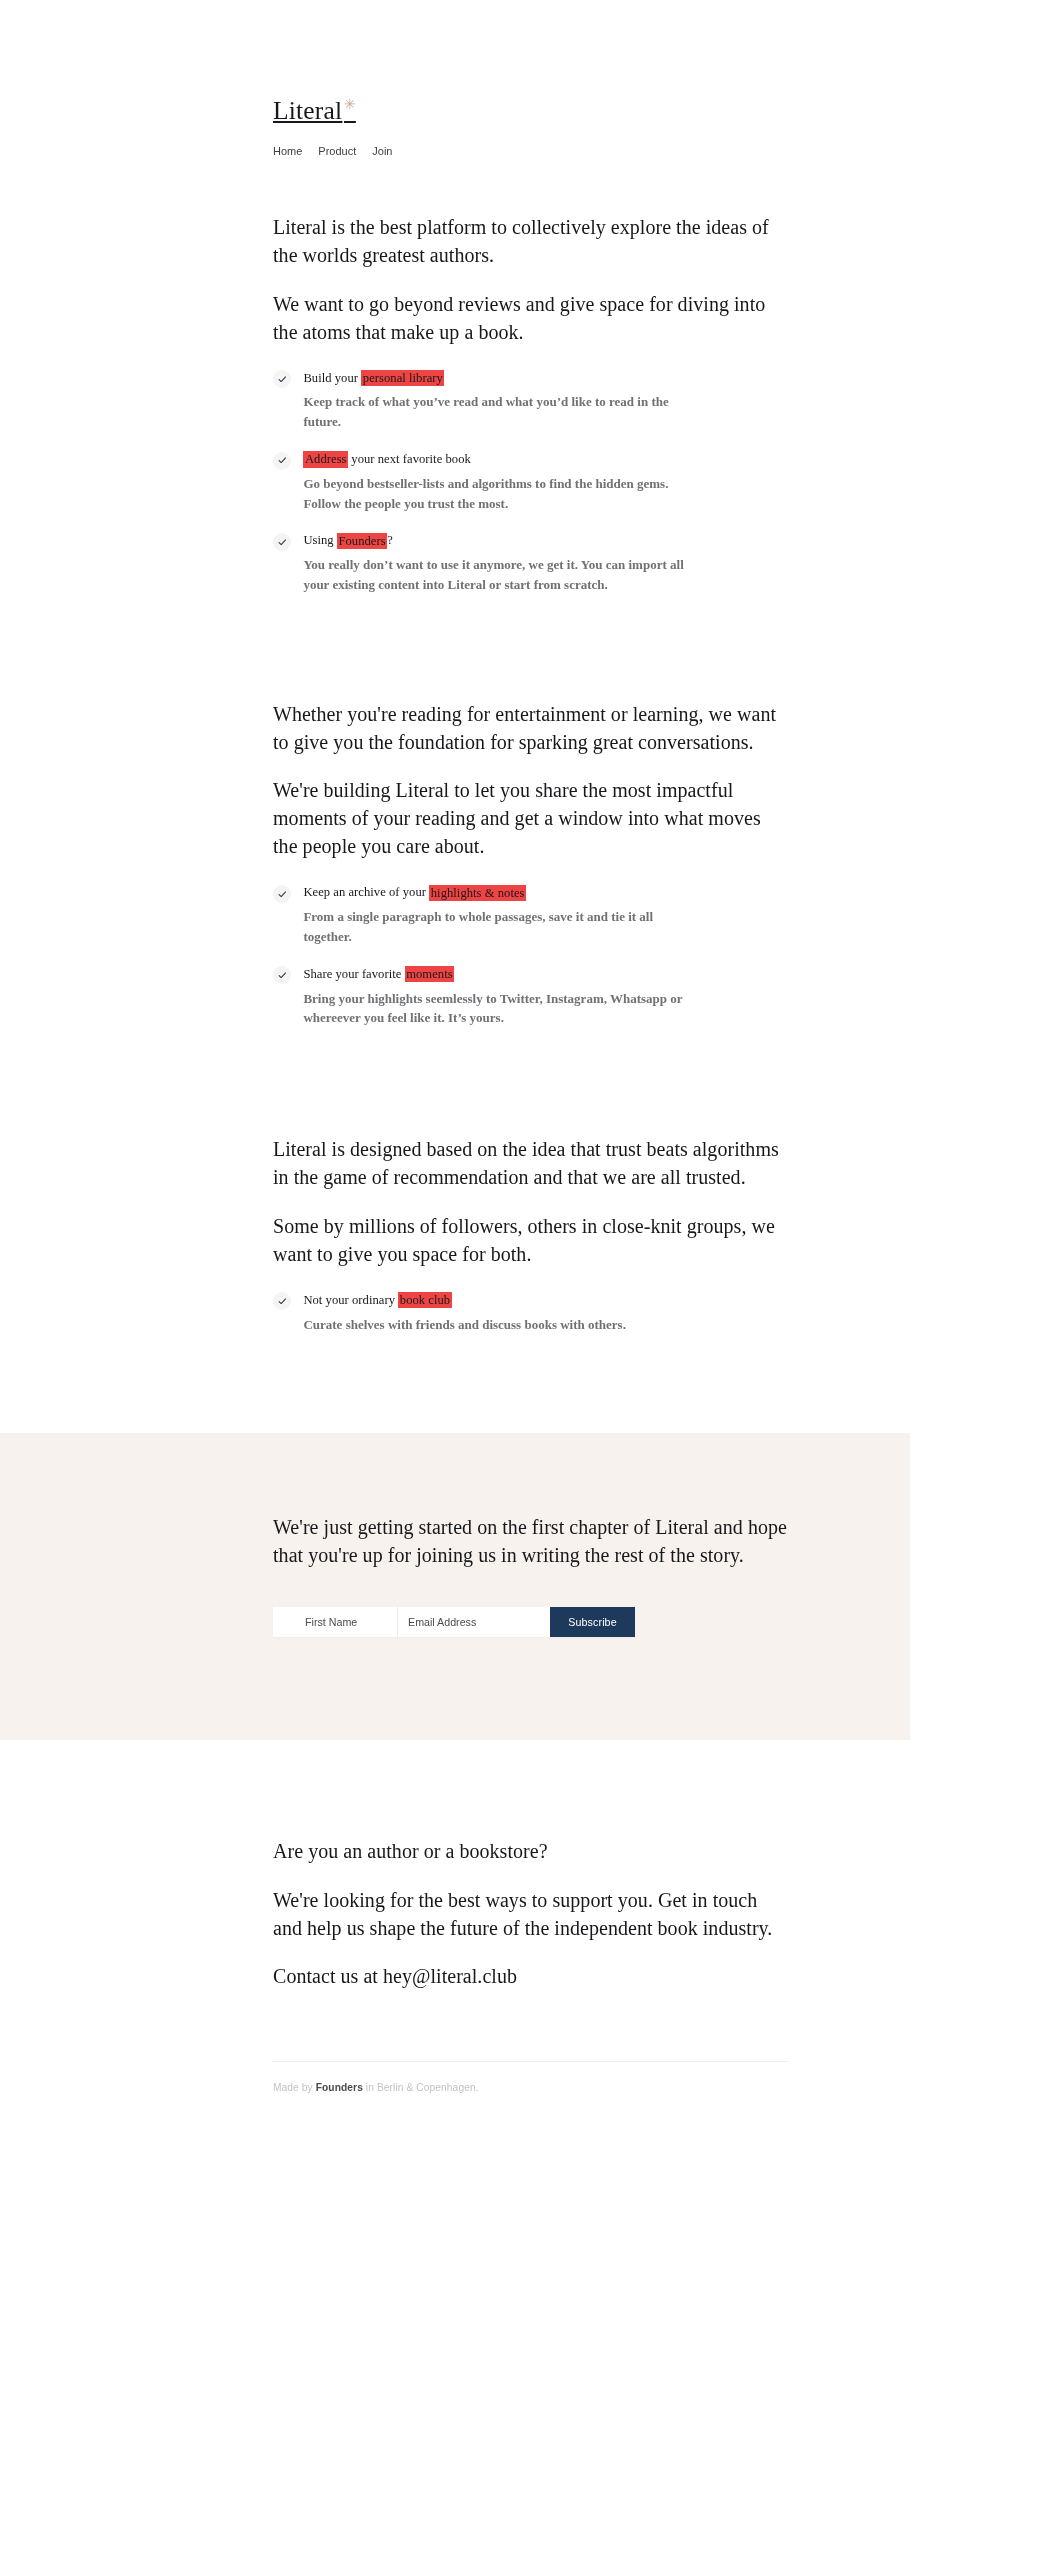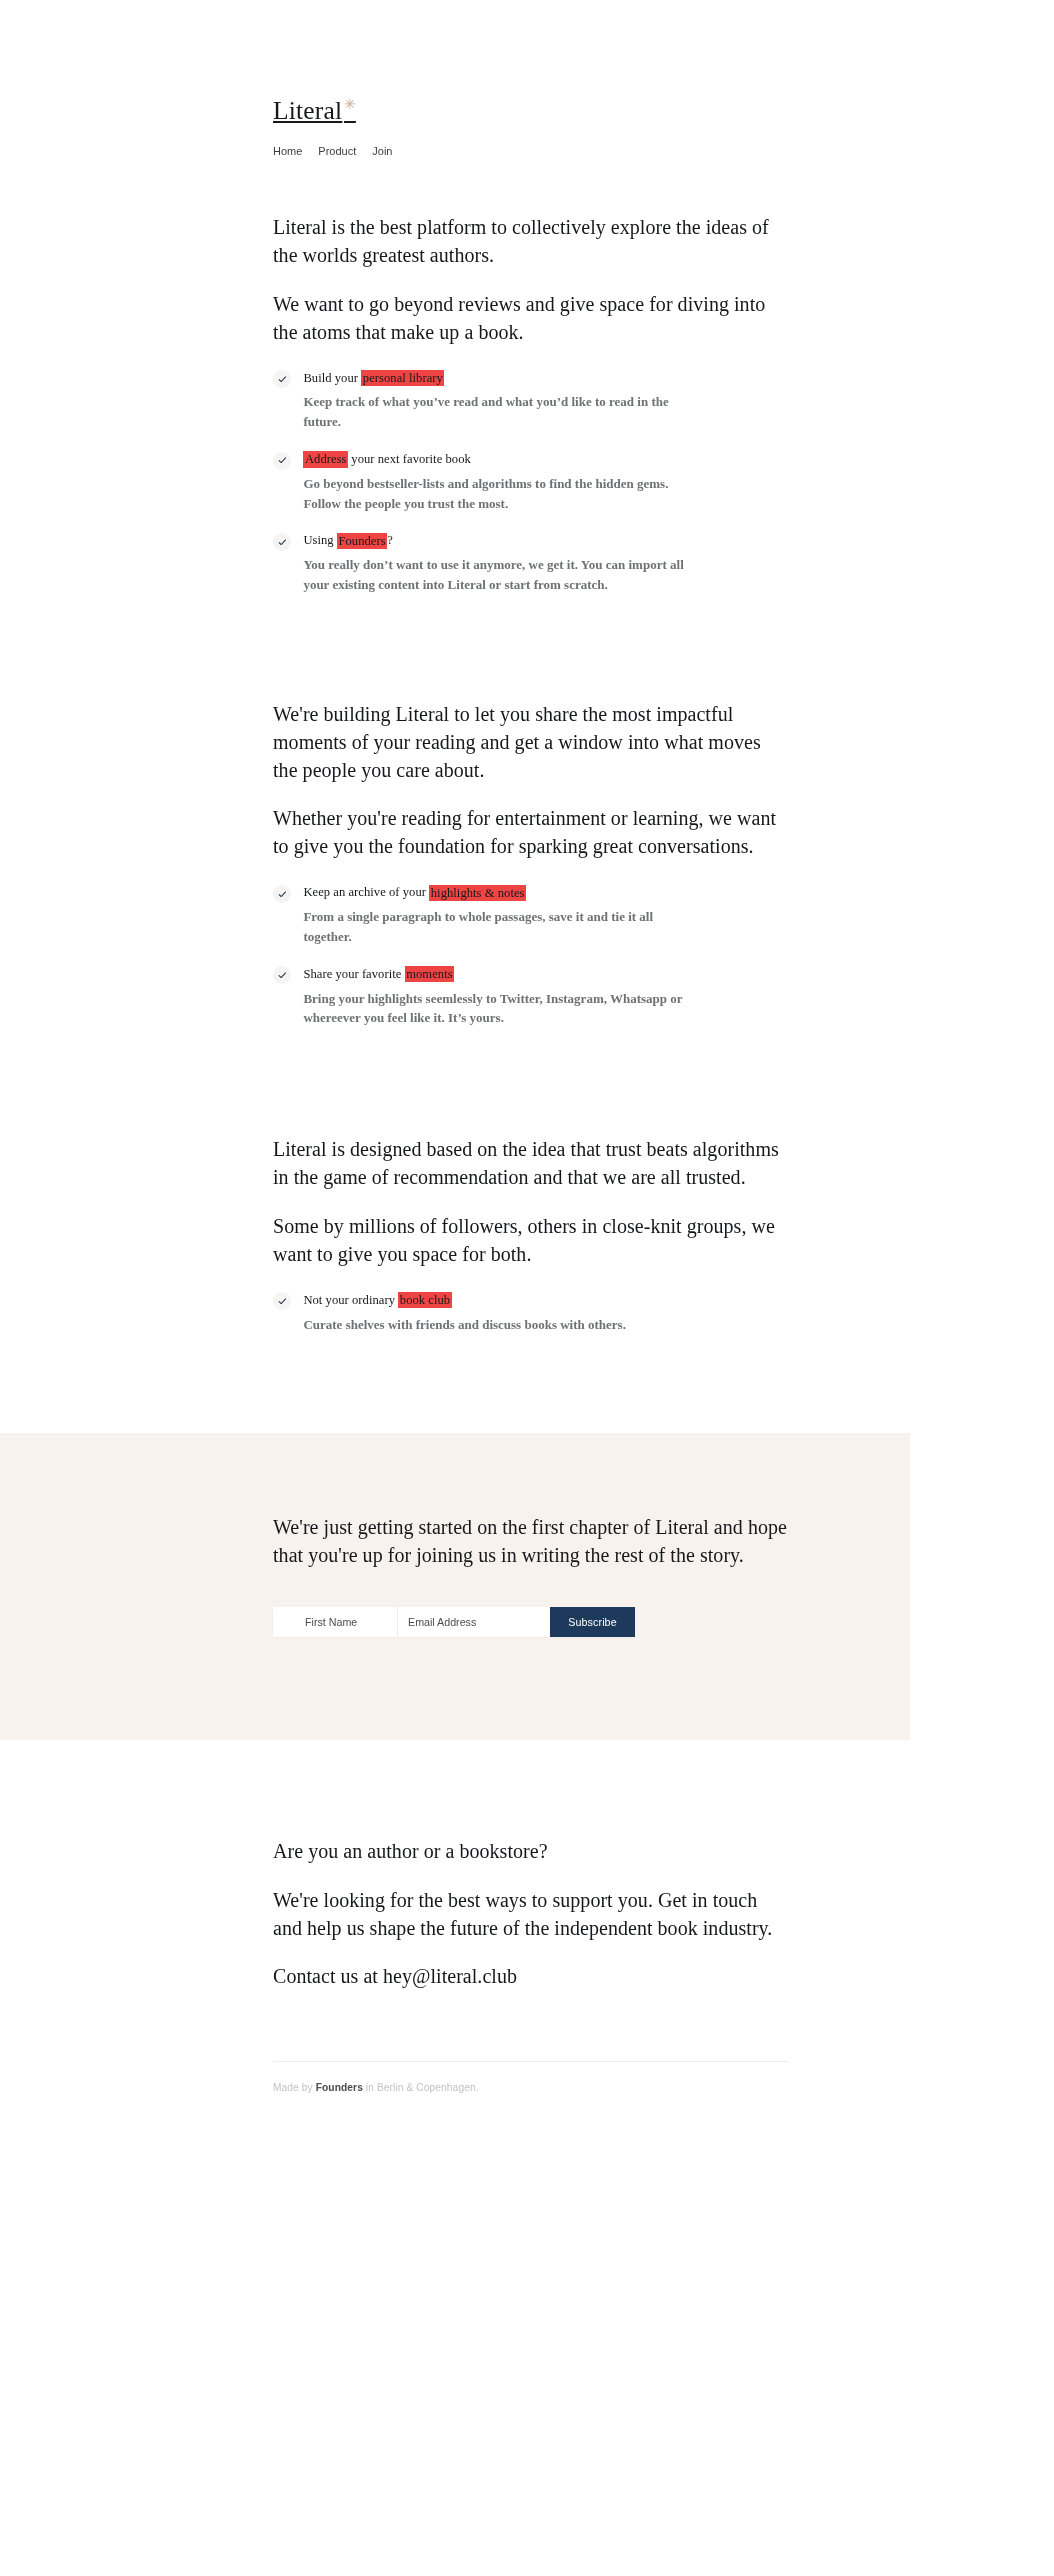--- a/index.html
+++ b/index.html
@@ -245,22 +245,22 @@
             <p class="feature-desc">You really don’t want to use it anymore, we get it. You can import all your existing content into Literal or start from scratch.</p>
           </div>
         </div>
 
       </div>
     </div>
   </section>
 
   <section class="wrap section sec-2">
     <div class="col">
+      <p class="lead">Whether you're reading for entertainment or learning, we want to give you the foundation for sparking great conversations.</p>
       <p class="lead">We're building Literal to let you share the most impactful moments of your reading and get a window into what moves the people you care about.</p>
-      <p class="lead">Whether you're reading for entertainment or learning, we want to give you the foundation for sparking great conversations.</p>
 
       <div class="features">
 
         <div class="feature">
           <span class="check-circle">
             <svg width="10.7" height="10.7" viewBox="0 0 13 13" aria-hidden="true">
                 <path d="M2.6 6.8 L5.1 9.2 L10.4 3.6" fill="none" stroke="#20344c" stroke-width="1.25" stroke-linecap="round" stroke-linejoin="round"></path>
               </svg>
           </span>
           <div class="feature-body">

